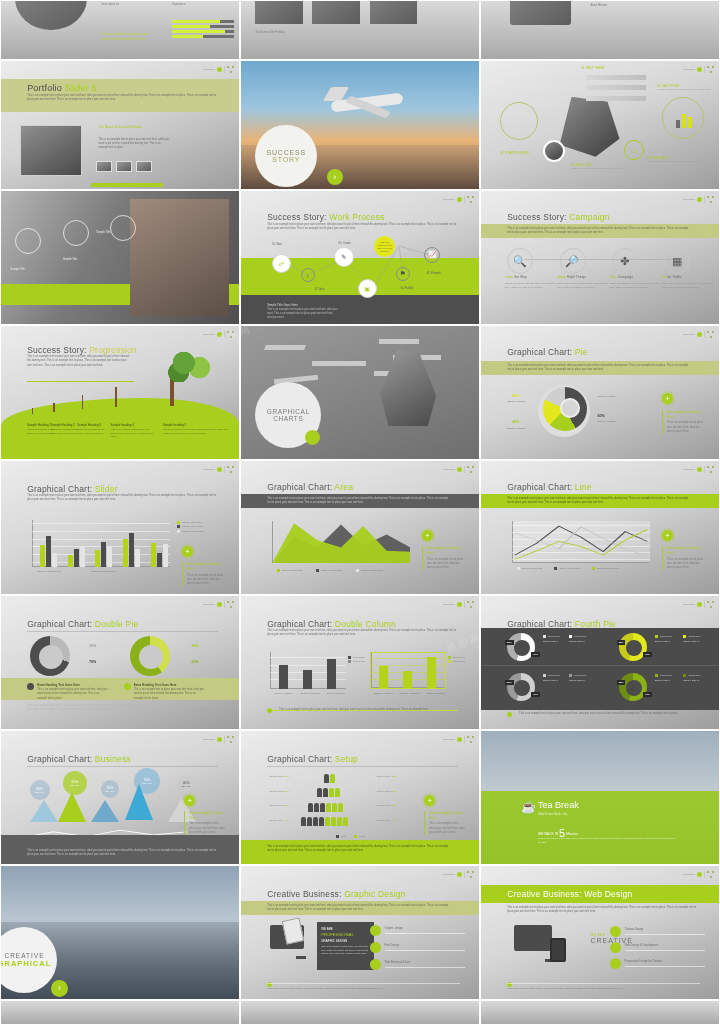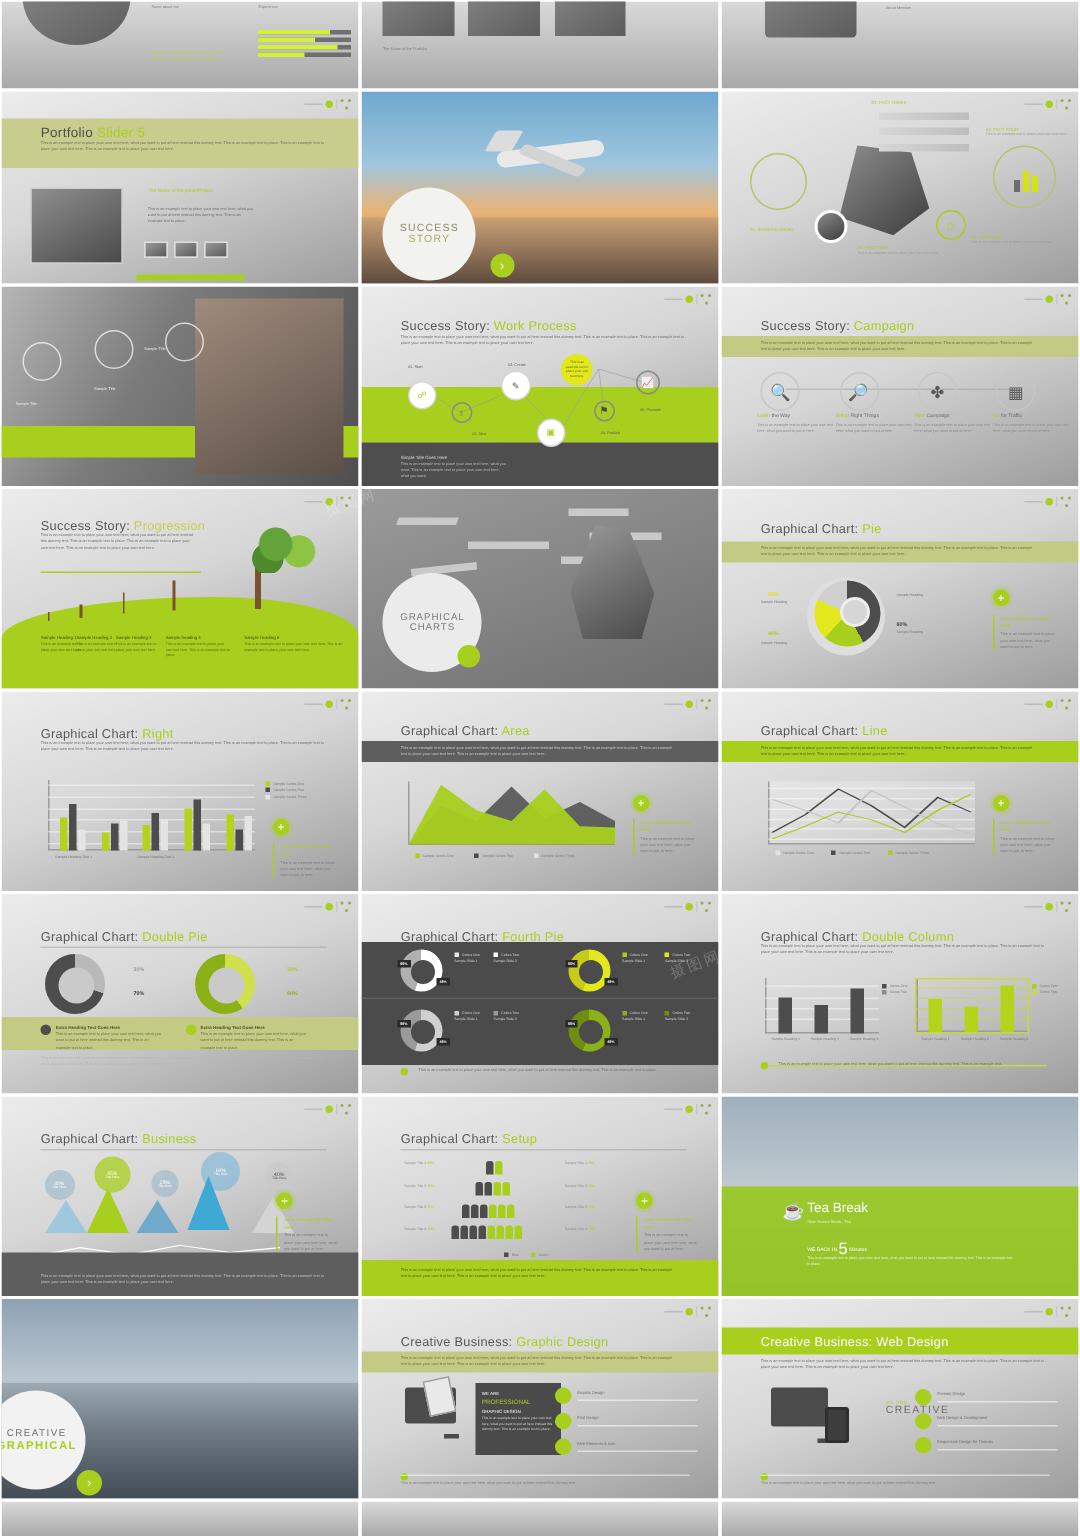--- a/index.html
+++ b/index.html
@@ -508,21 +508,21 @@
       <span class="ln"></span>
         <span class="dot"></span>
         <span class="sep"></span>
       <span class="glyph">
           <i></i>
           <i></i>
           <i></i>
         </span>
     </div>
     <div class="s-head" style="top:17%">
-      <span>Graphical Chart:</span> <span class="accent">Right</span>
+      <span>Graphical Chart:</span> <span class="accent">Slider</span>
     </div>
     <div class="s-para" style="left:11%;right:8%;top:25%">This is an example text to place your own text here, what you want to put at here instead this dummy text. This is an example text to place. This is an example text to place your own text here. This is an example text to place your own text here.</div>
     <div class="plot" style="left:13%;top:44%;width:58%;height:36%">
       <div class="axis" style="left:0;top:0;width:1px;height:100%"></div>
       <div class="axis" style="left:0;bottom:0;width:100%;height:1px"></div>
       <div class="gl" style="top:8%"></div>
         <div class="gl" style="top:24%"></div>
       <div class="gl" style="top:40%"></div>
         <div class="gl" style="top:56%"></div>
       <div class="gl" style="top:72%"></div>
@@ -710,117 +710,20 @@
           <span style="width:7px;height:7px;border-radius:50%;background:#a8cf1e;flex:0 0 auto"></span>
           <span><b style="color:#4f5426;font-size:3px">Extra Heading Text Goes Here</b><br><span>This is an example text to place your own text here, what you want to put at here instead this dummy text. This is an example text to place.</span></span>
         </div>
       </div>
     </div>
     <div class="s-para" style="left:11%;right:9%;top:81%;color:#b6b6b6">This is an example text to place your own text here, what you want to put at here instead this dummy text. This is an example text to place. This is an example text to place your own text here. This is an example text to place your own text here.</div>
     <div style="position:absolute;left:0;right:0;top:78%;bottom:0;background:#4e4e4e;z-index:-1"></div>
   </div>
 
   <div class="slide">
-    <div style="position:absolute;left:0;right:0;top:24%;bottom:14%;background:#4b4b4b"></div>
-    <div style="position:absolute;left:0;right:0;top:52%;height:1px;background:#5f5f5f"></div>
-    <div class="corner">
-      <span class="ln"></span>
-        <span class="dot"></span>
-        <span class="sep"></span>
-      <span class="glyph">
-          <i></i>
-          <i></i>
-          <i></i>
-        </span>
-    </div>
-    <div class="s-head" style="top:17%">
-      <span>Graphical Chart:</span> <span class="accent">Fourth Pie</span>
-    </div>
-
-    <div class="donut" style="left:11%;top:28%;width:28px;height:28px;background:conic-gradient(#ffffff 0 55%, #b0b0b0 55% 100%);"></div>
-    <div class="donut" style="left:14%;top:33%;width:16px;height:16px;background:#4b4b4b;"></div>
-    <div class="pct" style="left:10%;top:33%;background:#2a2a2a;color:#fff;font-size:2.4px;padding:1px 2px">55%</div>
-    <div class="pct" style="left:21%;top:42%;background:#2a2a2a;color:#fff;font-size:2.4px;padding:1px 2px">45%</div>
-
-    <div class="donut" style="left:58%;top:28%;width:28px;height:28px;background:conic-gradient(#e2e81c 0 55%, #c6cc18 55% 100%);"></div>
-    <div class="donut" style="left:61%;top:33%;width:16px;height:16px;background:#4b4b4b;"></div>
-    <div class="pct" style="left:57%;top:33%;background:#2a2a2a;color:#fff;font-size:2.4px;padding:1px 2px">55%</div>
-    <div class="pct" style="left:68%;top:42%;background:#2a2a2a;color:#fff;font-size:2.4px;padding:1px 2px">45%</div>
-
-    <div class="donut" style="left:11%;top:58%;width:28px;height:28px;background:conic-gradient(#d0d0d0 0 55%, #9a9a9a 55% 100%);"></div>
-    <div class="donut" style="left:14%;top:63%;width:16px;height:16px;background:#4b4b4b;"></div>
-    <div class="pct" style="left:10%;top:63%;background:#2a2a2a;color:#fff;font-size:2.4px;padding:1px 2px">55%</div>
-    <div class="pct" style="left:21%;top:72%;background:#2a2a2a;color:#fff;font-size:2.4px;padding:1px 2px">45%</div>
-
-    <div class="donut" style="left:58%;top:58%;width:28px;height:28px;background:conic-gradient(#8cb017 0 55%, #6f8d12 55% 100%);"></div>
-    <div class="donut" style="left:61%;top:63%;width:16px;height:16px;background:#4b4b4b;"></div>
-    <div class="pct" style="left:57%;top:63%;background:#2a2a2a;color:#fff;font-size:2.4px;padding:1px 2px">55%</div>
-    <div class="pct" style="left:68%;top:72%;background:#2a2a2a;color:#fff;font-size:2.4px;padding:1px 2px">45%</div>
-
-    <div class="legend" style="left:26%;top:29%;color:#cfcfcf">
-      <div>
-          <span class="sw" style="background:#e4e4e4"></span>
-          <span>Colors One</span>
-        </div>
-      <div style="margin-top:2px;font-size:2.3px;color:#d8d8d8">Sample Slide 1</div>
-    </div>
-    <div class="legend" style="left:37%;top:29%;color:#cfcfcf">
-      <div>
-          <span class="sw" style="background:#ffffff"></span>
-          <span>Colors Two</span>
-        </div>
-      <div style="margin-top:2px;font-size:2.3px;color:#d8d8d8">Sample Slide 2</div>
-    </div>
-    <div class="legend" style="left:73%;top:29%;color:#cfcfcf">
-      <div>
-          <span class="sw" style="background:#a8cf1e"></span>
-          <span>Colors One</span>
-        </div>
-      <div style="margin-top:2px;font-size:2.3px;color:#d8d8d8">Sample Slide 1</div>
-    </div>
-    <div class="legend" style="left:85%;top:29%;color:#cfcfcf">
-      <div>
-          <span class="sw" style="background:#e2e81c"></span>
-          <span>Colors Two</span>
-        </div>
-      <div style="margin-top:2px;font-size:2.3px;color:#d8d8d8">Sample Slide 2</div>
-    </div>
-    <div class="legend" style="left:26%;top:59%;color:#cfcfcf">
-      <div>
-          <span class="sw" style="background:#cfcfcf"></span>
-          <span>Colors One</span>
-        </div>
-      <div style="margin-top:2px;font-size:2.3px;color:#d8d8d8">Sample Slide 1</div>
-    </div>
-    <div class="legend" style="left:37%;top:59%;color:#cfcfcf">
-      <div>
-          <span class="sw" style="background:#9a9a9a"></span>
-          <span>Colors Two</span>
-        </div>
-      <div style="margin-top:2px;font-size:2.3px;color:#d8d8d8">Sample Slide 2</div>
-    </div>
-    <div class="legend" style="left:73%;top:59%;color:#cfcfcf">
-      <div>
-          <span class="sw" style="background:#8cb017"></span>
-          <span>Colors One</span>
-        </div>
-      <div style="margin-top:2px;font-size:2.3px;color:#d8d8d8">Sample Slide 1</div>
-    </div>
-    <div class="legend" style="left:85%;top:59%;color:#cfcfcf">
-      <div>
-          <span class="sw" style="background:#6f8d12"></span>
-          <span>Colors Two</span>
-        </div>
-      <div style="margin-top:2px;font-size:2.3px;color:#d8d8d8">Sample Slide 2</div>
-    </div>
-    <div style="position:absolute;left:11%;top:87%;width:5px;height:5px;border-radius:50%;background:#a8cf1e"></div>
-    <div class="s-para" style="left:16%;right:9%;top:87%">This is an example text to place your own text here, what you want to put at here instead this dummy text. This is an example text to place.</div>
-  </div>
-
-  <div class="slide">
     <div class="corner">
       <span class="ln"></span>
         <span class="dot"></span>
         <span class="sep"></span>
       <span class="glyph">
           <i></i>
           <i></i>
           <i></i>
         </span>
     </div>
@@ -884,20 +787,117 @@
           <span>Series One</span>
         </div>
       <div>
           <span class="sw" style="background:#c9d93a"></span>
           <span>Series Two</span>
         </div>
     </div>
     <div style="position:absolute;left:11%;right:9%;top:86%;border-top:1px solid #c9d93a"></div>
     <div style="position:absolute;left:11%;top:84%;width:5px;height:5px;border-radius:50%;background:#a8cf1e"></div>
     <div class="s-para" style="left:16%;right:9%;top:84%">This is an example text to place your own text here, what you want to put at here instead this dummy text. This is an example text.</div>
+  </div>
+
+  <div class="slide">
+    <div style="position:absolute;left:0;right:0;top:24%;bottom:14%;background:#4b4b4b"></div>
+    <div style="position:absolute;left:0;right:0;top:52%;height:1px;background:#5f5f5f"></div>
+    <div class="corner">
+      <span class="ln"></span>
+        <span class="dot"></span>
+        <span class="sep"></span>
+      <span class="glyph">
+          <i></i>
+          <i></i>
+          <i></i>
+        </span>
+    </div>
+    <div class="s-head" style="top:17%">
+      <span>Graphical Chart:</span> <span class="accent">Fourth Pie</span>
+    </div>
+
+    <div class="donut" style="left:11%;top:28%;width:28px;height:28px;background:conic-gradient(#ffffff 0 55%, #b0b0b0 55% 100%);"></div>
+    <div class="donut" style="left:14%;top:33%;width:16px;height:16px;background:#4b4b4b;"></div>
+    <div class="pct" style="left:10%;top:33%;background:#2a2a2a;color:#fff;font-size:2.4px;padding:1px 2px">55%</div>
+    <div class="pct" style="left:21%;top:42%;background:#2a2a2a;color:#fff;font-size:2.4px;padding:1px 2px">45%</div>
+
+    <div class="donut" style="left:58%;top:28%;width:28px;height:28px;background:conic-gradient(#e2e81c 0 55%, #c6cc18 55% 100%);"></div>
+    <div class="donut" style="left:61%;top:33%;width:16px;height:16px;background:#4b4b4b;"></div>
+    <div class="pct" style="left:57%;top:33%;background:#2a2a2a;color:#fff;font-size:2.4px;padding:1px 2px">55%</div>
+    <div class="pct" style="left:68%;top:42%;background:#2a2a2a;color:#fff;font-size:2.4px;padding:1px 2px">45%</div>
+
+    <div class="donut" style="left:11%;top:58%;width:28px;height:28px;background:conic-gradient(#d0d0d0 0 55%, #9a9a9a 55% 100%);"></div>
+    <div class="donut" style="left:14%;top:63%;width:16px;height:16px;background:#4b4b4b;"></div>
+    <div class="pct" style="left:10%;top:63%;background:#2a2a2a;color:#fff;font-size:2.4px;padding:1px 2px">55%</div>
+    <div class="pct" style="left:21%;top:72%;background:#2a2a2a;color:#fff;font-size:2.4px;padding:1px 2px">45%</div>
+
+    <div class="donut" style="left:58%;top:58%;width:28px;height:28px;background:conic-gradient(#8cb017 0 55%, #6f8d12 55% 100%);"></div>
+    <div class="donut" style="left:61%;top:63%;width:16px;height:16px;background:#4b4b4b;"></div>
+    <div class="pct" style="left:57%;top:63%;background:#2a2a2a;color:#fff;font-size:2.4px;padding:1px 2px">55%</div>
+    <div class="pct" style="left:68%;top:72%;background:#2a2a2a;color:#fff;font-size:2.4px;padding:1px 2px">45%</div>
+
+    <div class="legend" style="left:26%;top:29%;color:#cfcfcf">
+      <div>
+          <span class="sw" style="background:#e4e4e4"></span>
+          <span>Colors One</span>
+        </div>
+      <div style="margin-top:2px;font-size:2.3px;color:#d8d8d8">Sample Slide 1</div>
+    </div>
+    <div class="legend" style="left:37%;top:29%;color:#cfcfcf">
+      <div>
+          <span class="sw" style="background:#ffffff"></span>
+          <span>Colors Two</span>
+        </div>
+      <div style="margin-top:2px;font-size:2.3px;color:#d8d8d8">Sample Slide 2</div>
+    </div>
+    <div class="legend" style="left:73%;top:29%;color:#cfcfcf">
+      <div>
+          <span class="sw" style="background:#a8cf1e"></span>
+          <span>Colors One</span>
+        </div>
+      <div style="margin-top:2px;font-size:2.3px;color:#d8d8d8">Sample Slide 1</div>
+    </div>
+    <div class="legend" style="left:85%;top:29%;color:#cfcfcf">
+      <div>
+          <span class="sw" style="background:#e2e81c"></span>
+          <span>Colors Two</span>
+        </div>
+      <div style="margin-top:2px;font-size:2.3px;color:#d8d8d8">Sample Slide 2</div>
+    </div>
+    <div class="legend" style="left:26%;top:59%;color:#cfcfcf">
+      <div>
+          <span class="sw" style="background:#cfcfcf"></span>
+          <span>Colors One</span>
+        </div>
+      <div style="margin-top:2px;font-size:2.3px;color:#d8d8d8">Sample Slide 1</div>
+    </div>
+    <div class="legend" style="left:37%;top:59%;color:#cfcfcf">
+      <div>
+          <span class="sw" style="background:#9a9a9a"></span>
+          <span>Colors Two</span>
+        </div>
+      <div style="margin-top:2px;font-size:2.3px;color:#d8d8d8">Sample Slide 2</div>
+    </div>
+    <div class="legend" style="left:73%;top:59%;color:#cfcfcf">
+      <div>
+          <span class="sw" style="background:#8cb017"></span>
+          <span>Colors One</span>
+        </div>
+      <div style="margin-top:2px;font-size:2.3px;color:#d8d8d8">Sample Slide 1</div>
+    </div>
+    <div class="legend" style="left:85%;top:59%;color:#cfcfcf">
+      <div>
+          <span class="sw" style="background:#6f8d12"></span>
+          <span>Colors Two</span>
+        </div>
+      <div style="margin-top:2px;font-size:2.3px;color:#d8d8d8">Sample Slide 2</div>
+    </div>
+    <div style="position:absolute;left:11%;top:87%;width:5px;height:5px;border-radius:50%;background:#a8cf1e"></div>
+    <div class="s-para" style="left:16%;right:9%;top:87%">This is an example text to place your own text here, what you want to put at here instead this dummy text. This is an example text to place.</div>
   </div>
 
   <div class="slide mt">
     <div class="cor corner">
       <span class="ln"></span>
         <span class="dot"></span>
         <span class="sep"></span>
       <span class="glyph">
           <i></i>
           <i></i>

